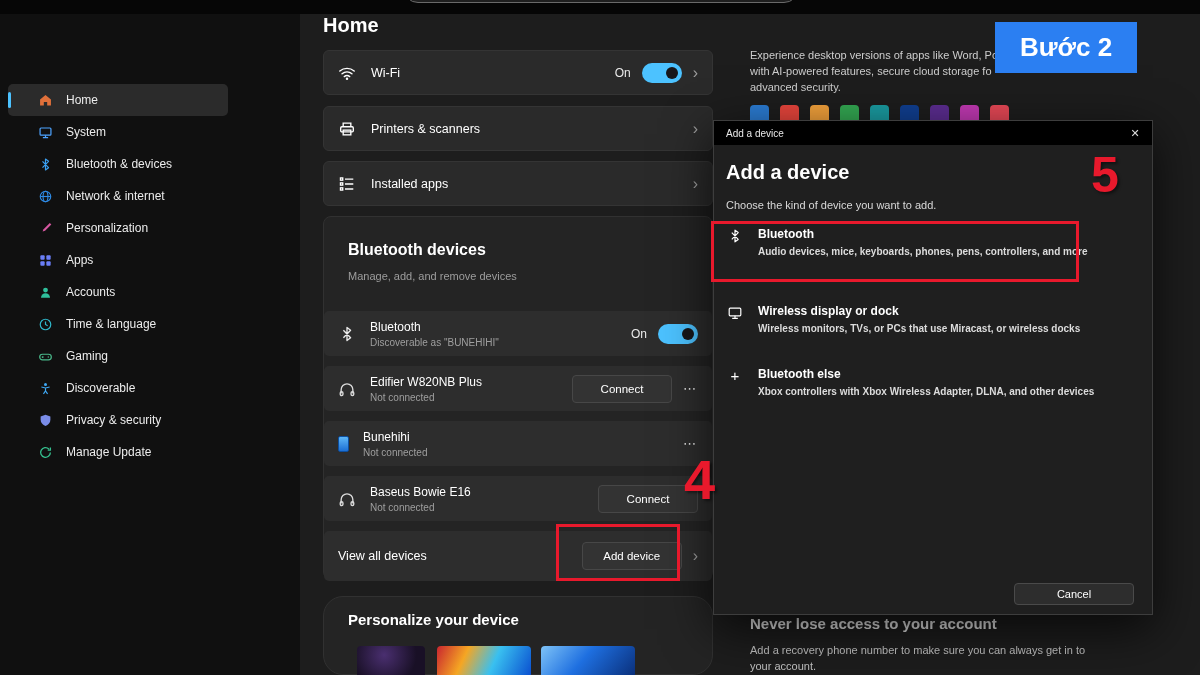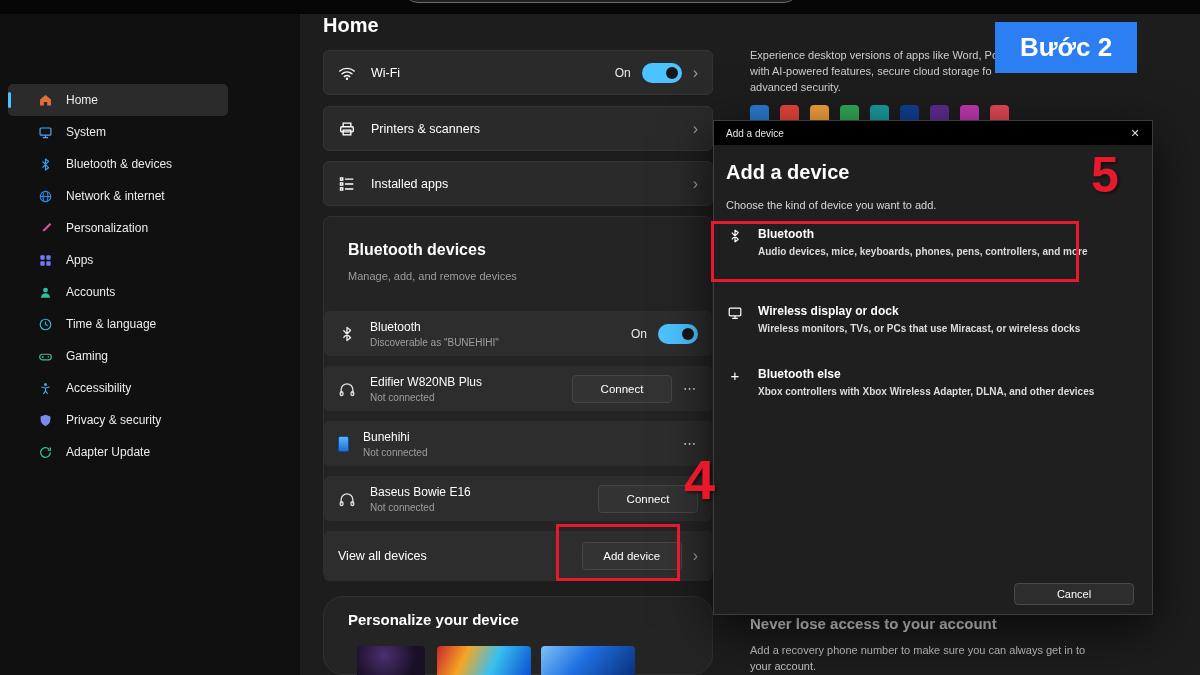--- a/index.html
+++ b/index.html
@@ -170,37 +170,37 @@
         </span>
       <span>Gaming</span>
     </div>
     <div class="side-item">
       <span class="side-ico">
           <svg viewBox="0 0 16 16" fill="none" stroke="#3fa9f5" stroke-width="1.2">
             <circle cx="8" cy="3.6" r="1.6" fill="#3fa9f5" stroke="none"></circle>
             <path d="M3.6 6.4l4.4 1 4.4-1M8 7.4v3.2M8 10.6l-2.2 3.2M8 10.6l2.2 3.2"></path>
           </svg>
         </span>
-      <span>Accessibility</span>
+      <span>Discoverable</span>
     </div>
     <div class="side-item">
       <span class="side-ico">
           <svg viewBox="0 0 16 16">
             <path d="M8 1.8l5.2 1.9v3.5c0 3.3-2.2 5.5-5.2 6.6-3-1.1-5.2-3.3-5.2-6.6V3.7z" fill="#7a8ce8"></path>
           </svg>
         </span>
       <span>Privacy &amp; security</span>
     </div>
     <div class="side-item">
       <span class="side-ico">
           <svg viewBox="0 0 16 16" fill="none" stroke="#35c08f" stroke-width="1.4">
             <path d="M13.2 8a5.2 5.2 0 11-1.6-3.8M13.2 2.6v2.8h-2.8"></path>
           </svg>
         </span>
-      <span>Adapter Update</span>
+      <span>Manage Update</span>
     </div>
   </nav>
 
   <h1 class="page-title">Home</h1>
 
   <div class="qrow" style="top:50px">
     <span class="ico18">
         <svg viewBox="0 0 16 16" fill="none" stroke="#fff" stroke-width="1.3" stroke-linecap="round">
           <path d="M1.6 6.2a10 10 0 0112.8 0M3.6 8.7a7 7 0 018.8 0M5.6 11.2a4 4 0 014.8 0"></path>
           <circle cx="8" cy="13.2" r="1.1" fill="#fff" stroke="none"></circle>

